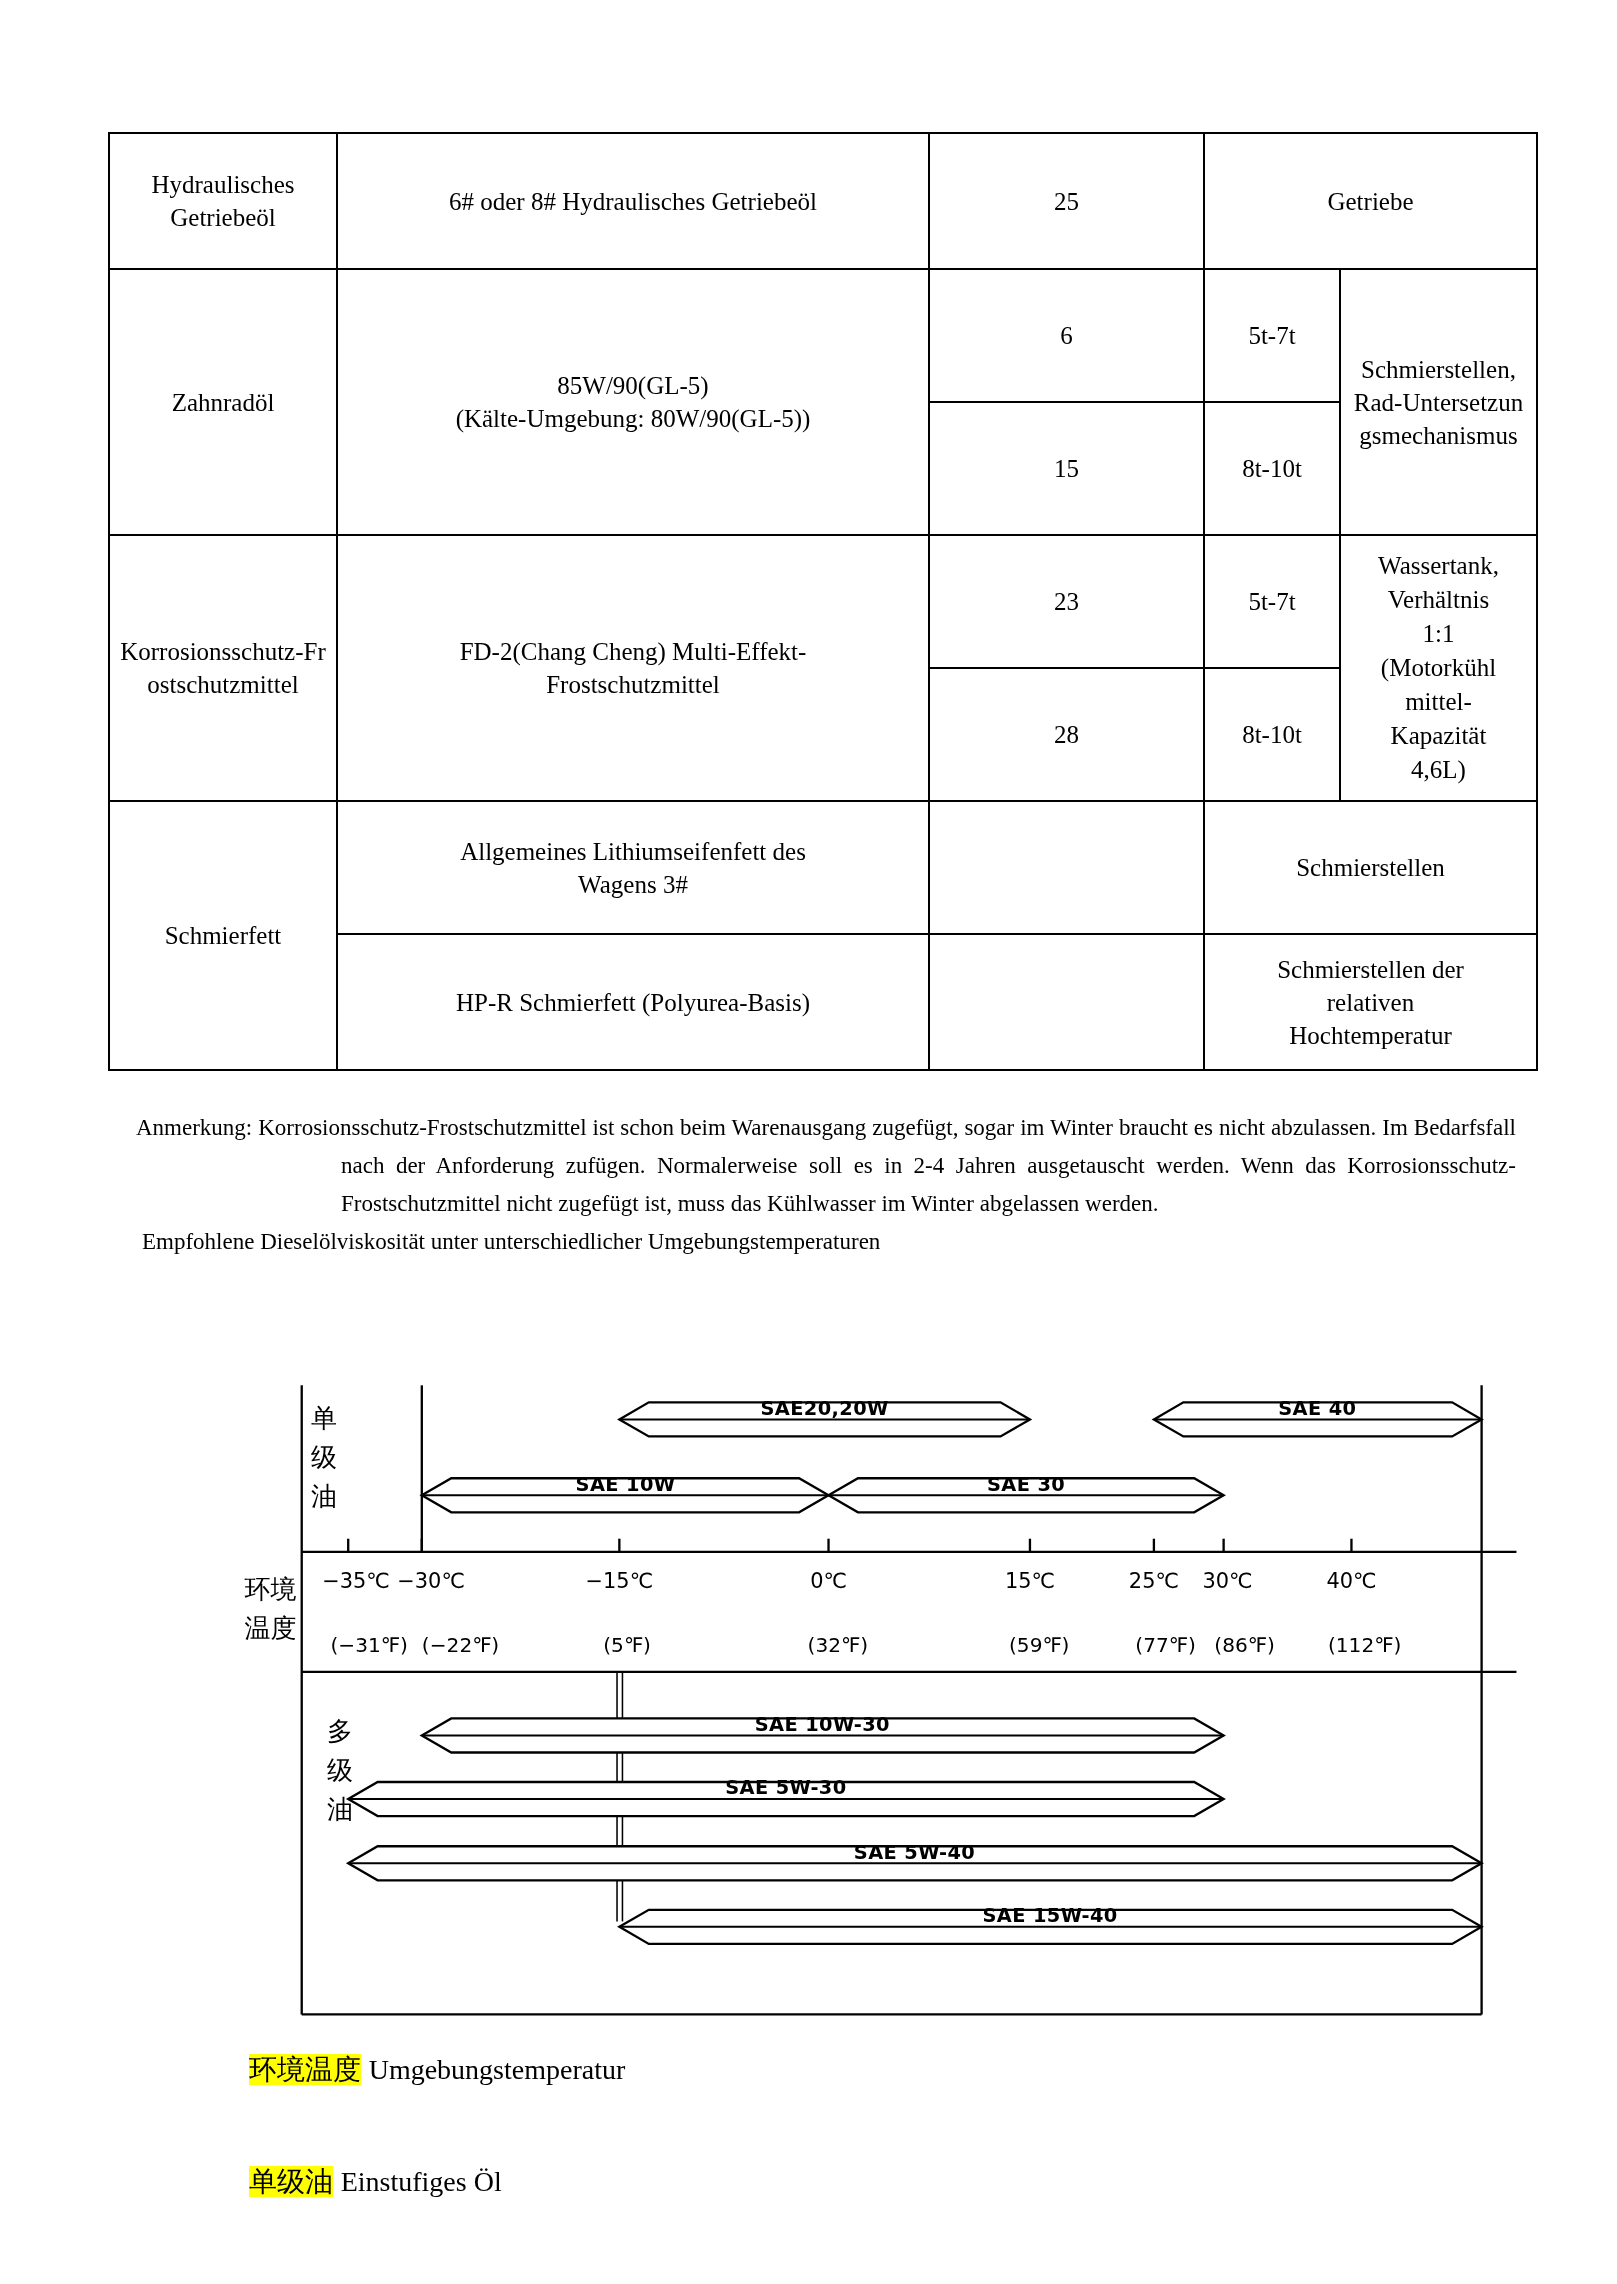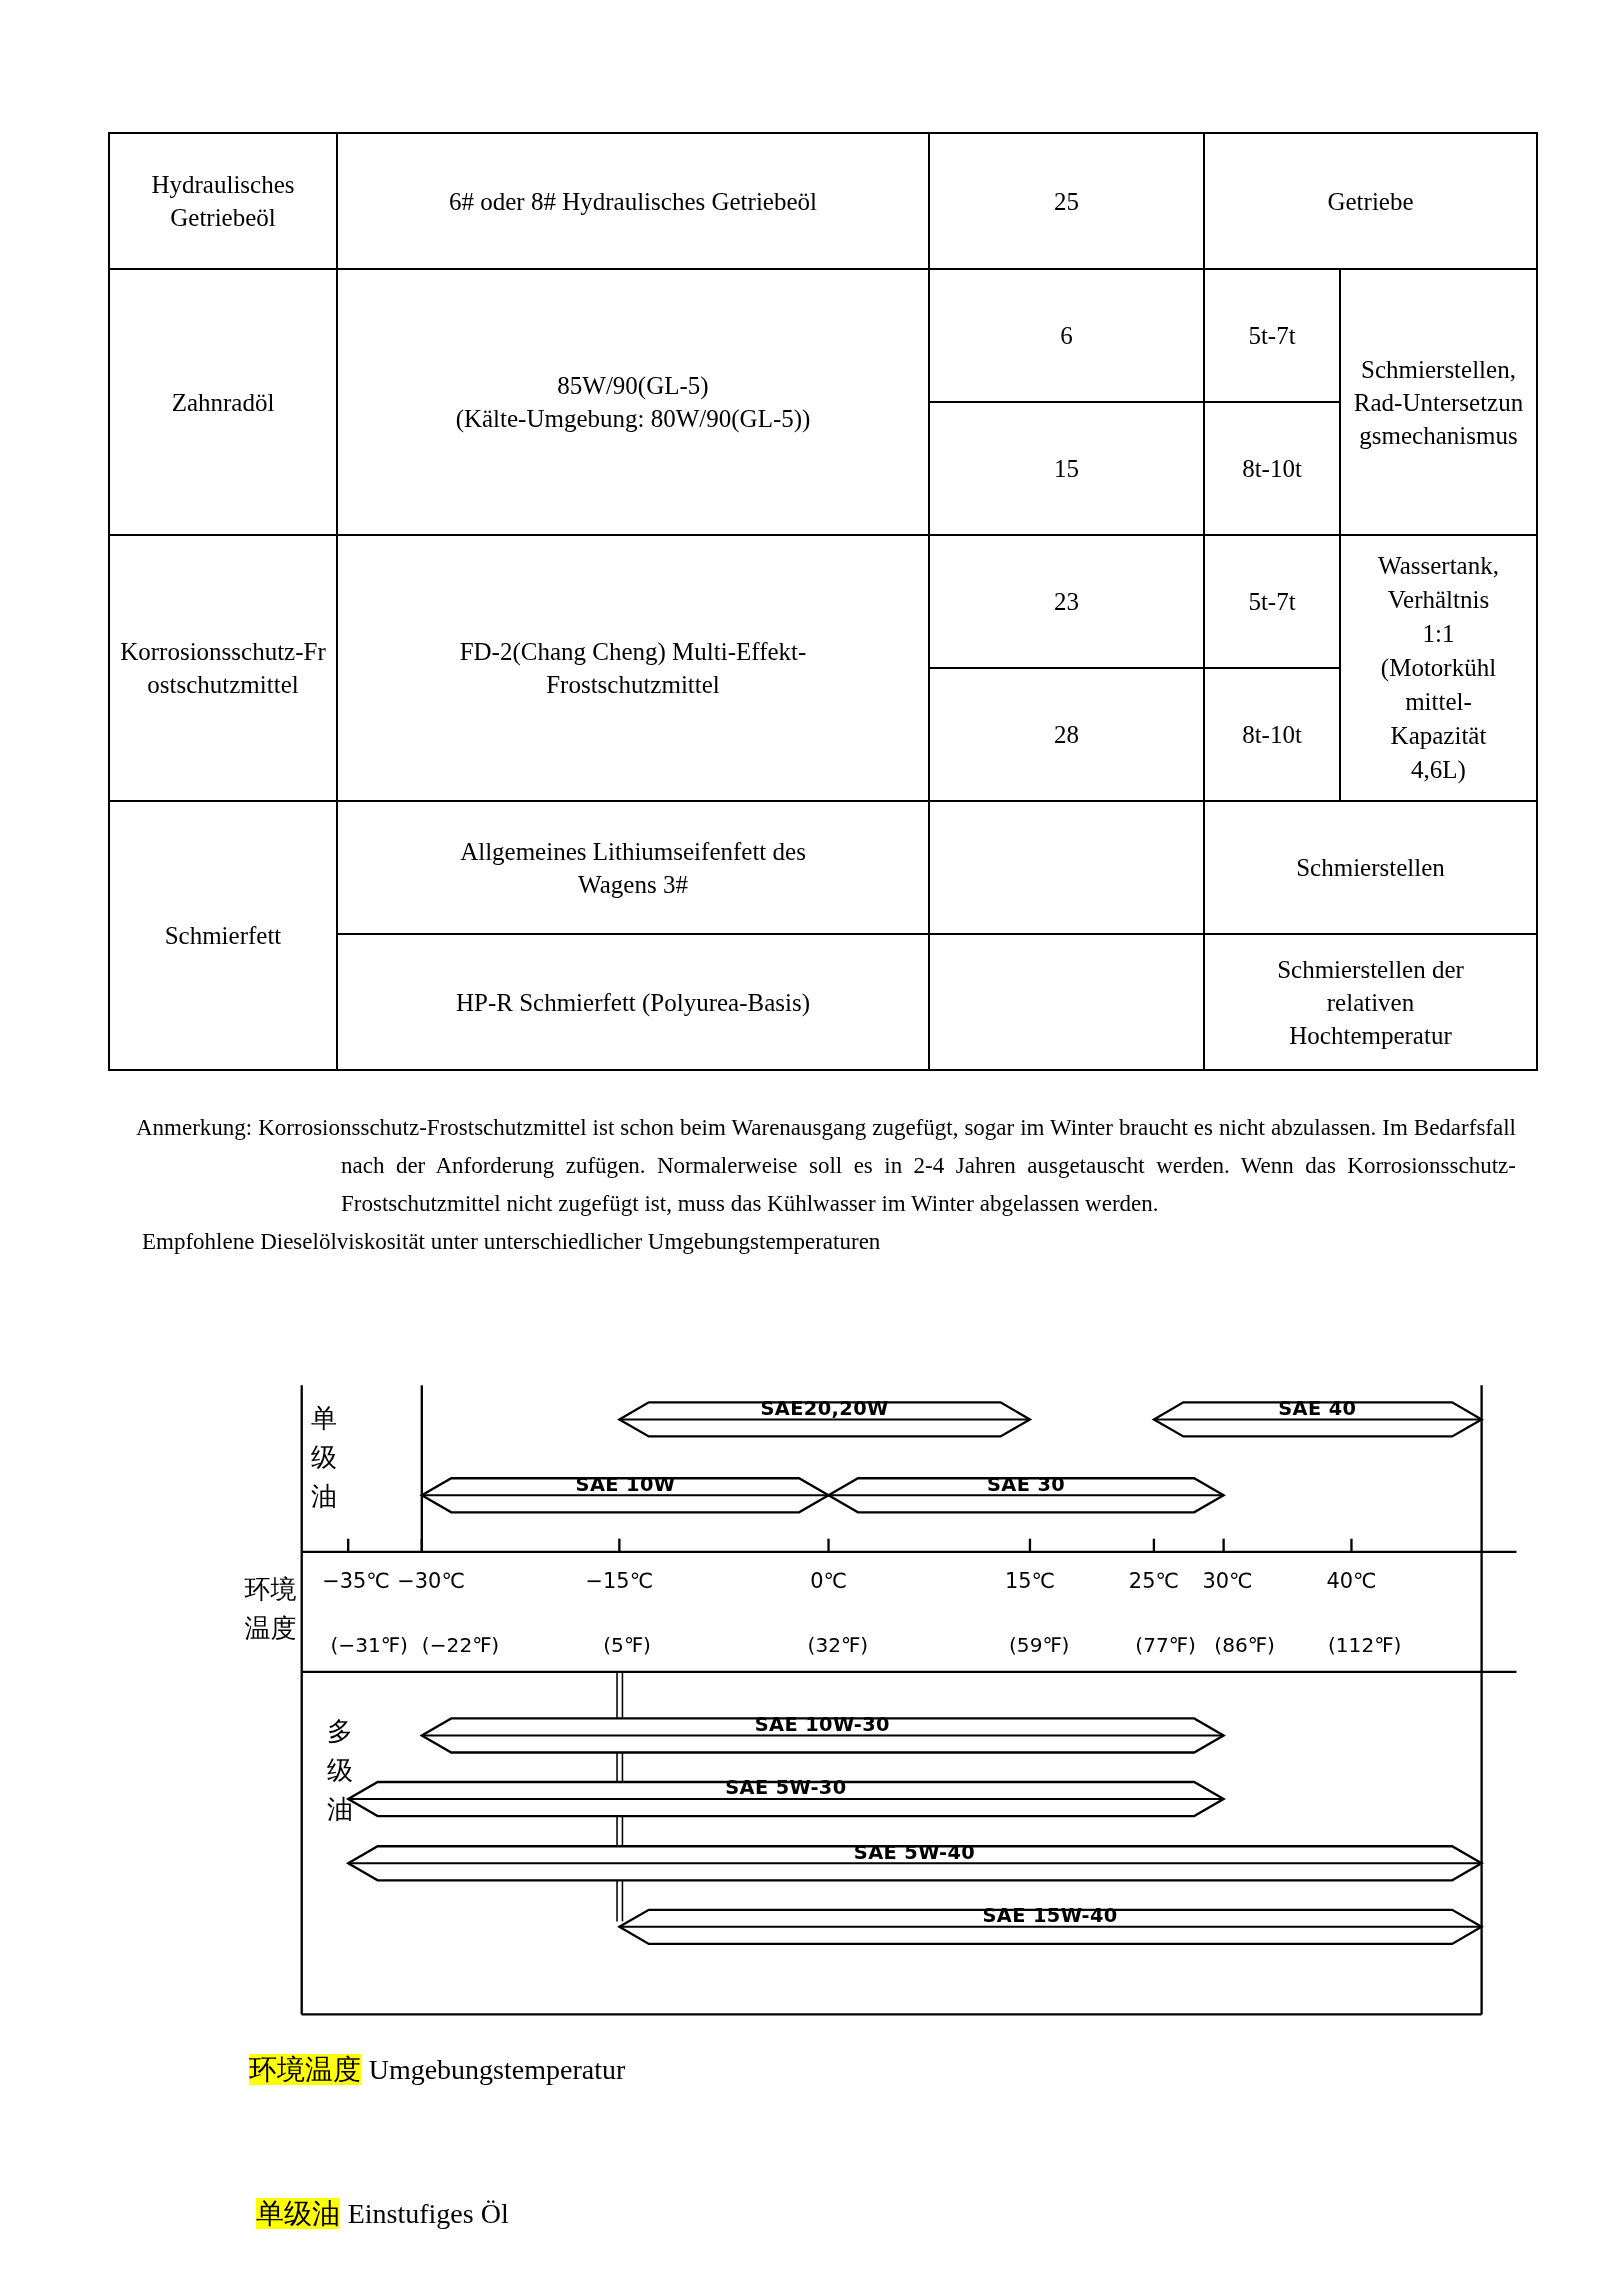--- a/index.html
+++ b/index.html
@@ -218,18 +218,18 @@
     </svg>
 
     <div class="cjk v" style="left:79px; top:20px;">单级油</div>
     <div class="cjk" style="left:12.4px; top:191px; width:62px;">环境温度</div>
     <div class="cjk v" style="left:62px; top:333px;margin-left:33px;">多级油</div>
   </div>
 
   <div class="legend-item" style="left:249px; top:2051px;">
     <span class="hl">环境温度</span><span>Umgebungstemperatur</span>
   </div>
-  <div class="legend-item" style="left:256px; top:2163px;margin-top:32px;">
+  <div class="legend-item" style="left:249px; top:2163px;">
     <span class="hl">单级油</span><span>Einstufiges Öl</span>
   </div>
 
 </div>
 
 
 </body></html>

